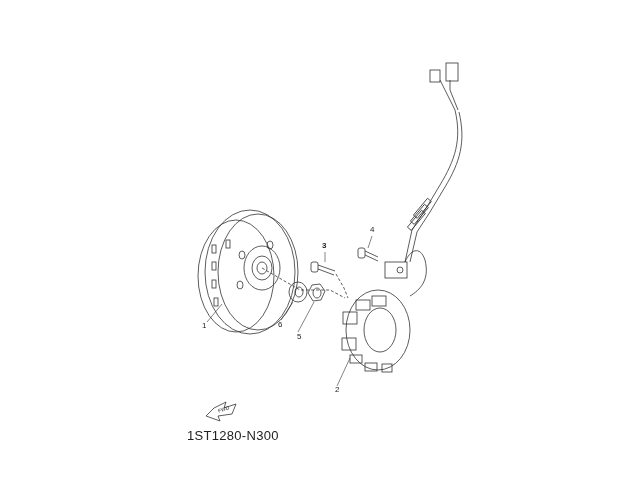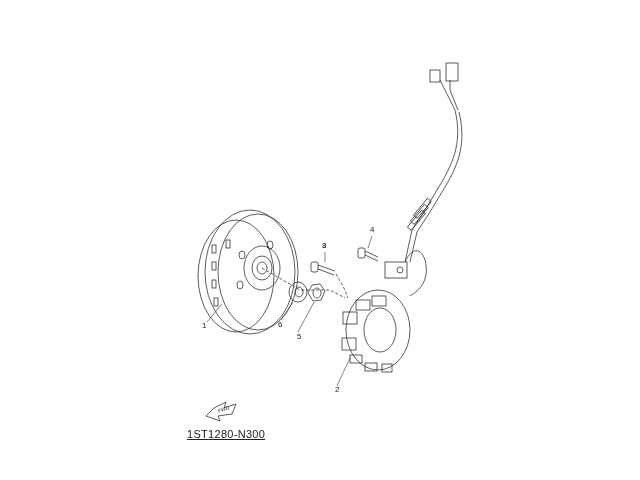--- a/index.html
+++ b/index.html
@@ -1,19 +1,19 @@
 <!DOCTYPE html>
 <html><head>
 <meta charset="utf-8">
 <style>
   html, body { margin:0; padding:0; background:#ffffff; }
   body { width:640px; height:480px; position:relative; overflow:hidden; font-family:"Liberation Sans", sans-serif; }
   svg { position:absolute; left:0; top:0; }
   .lbl { position:absolute; font-size:8px; color:#222; line-height:1; }
-  .code { position:absolute; font-size:11px; color:#222; letter-spacing:0.3px;text-decoration:underline; }
+  .code { position:absolute; font-size:13px; color:#222; letter-spacing:0.3px; }
 </style>
 </head>
 <body>
 
 <svg width="640" height="480" viewBox="0 0 640 480" fill="none" stroke="#333" stroke-width="0.8">
 
   <g>
     <ellipse cx="250" cy="272" rx="45" ry="62"></ellipse>
     <ellipse cx="258" cy="272" rx="40" ry="58"></ellipse>
     <ellipse cx="236" cy="276" rx="38" ry="56"></ellipse>

